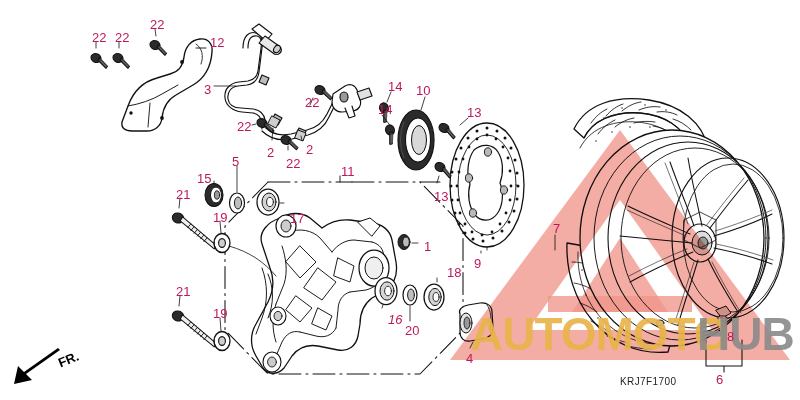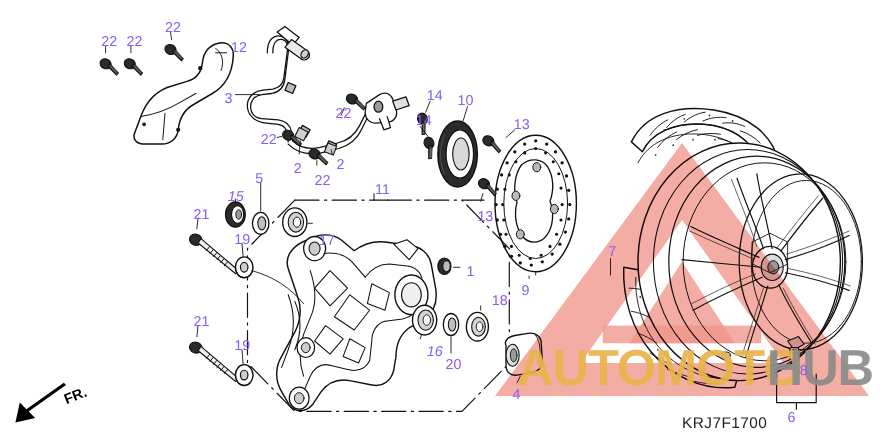--- a/index.html
+++ b/index.html
@@ -1,22 +1,22 @@
 <!DOCTYPE html>
 <html><head>
 <meta charset="utf-8">
 <style>
   html,body{margin:0;padding:0;background:#fff;}
   #stage{position:relative;width:800px;height:400px;background:#fff;overflow:hidden;
          font-family:"Liberation Sans",sans-serif;}
   #art{position:absolute;left:0;top:0;width:800px;height:400px;}
   .lbl{position:absolute;font-family:"Liberation Sans",sans-serif;font-size:13px;
-       font-weight:400;color:#8b5cf6;line-height:1;white-space:nowrap;text-align:center;}
+       font-weight:400;color:#be185d;line-height:1;white-space:nowrap;text-align:center;}
   #wm{position:absolute;left:0;top:0;width:800px;height:400px;pointer-events:none;}
-  #code{position:absolute;font-size:14px;letter-spacing:.4px;color:#222;
+  #code{position:absolute;font-size:10px;letter-spacing:.4px;color:#222;
         font-family:"Liberation Sans",sans-serif;}
   #fr{position:absolute;font-size:13px;font-weight:bold;color:#000;
       font-family:"Liberation Sans",sans-serif;transform:rotate(-22deg);}
 </style>
 </head>
 <body>
 
 <div id="stage">
 
   <svg id="art" viewBox="0 0 800 400">
@@ -479,21 +479,21 @@
       <div class="lbl" style="left: 267px; top: 146px;">2</div>
       <div class="lbl" style="left: 306px; top: 143px;">2</div>
       <div class="lbl" style="left: 286px; top: 157px;">22</div>
       <div class="lbl" style="left: 388px; top: 80px;">14</div>
       <div class="lbl" style="left: 378px; top: 103px;">14</div>
       <div class="lbl" style="left: 416px; top: 84px;">10</div>
       <div class="lbl" style="left: 467px; top: 106px;">13</div>
       <div class="lbl" style="left: 434px; top: 190px;">13</div>
       <div class="lbl" style="left: 474px; top: 257px;">9</div>
       <div class="lbl" style="left: 553px; top: 222px;">7</div>
-      <div class="lbl" style="left: 207px; top: 172px; font-style: italic;">15</div>
+      <div class="lbl" style="left: 197px; top: 172px;">15</div>
       <div class="lbl" style="left: 232px; top: 155px;">5</div>
       <div class="lbl" style="left: 341px; top: 165px;">11</div>
       <div class="lbl" style="left: 290px; top: 200px; margin-top: 12px;">17</div>
       <div class="lbl" style="left: 176px; top: 188px;">21</div>
       <div class="lbl" style="left: 213px; top: 211px;">19</div>
       <div class="lbl" style="left: 176px; top: 285px;">21</div>
       <div class="lbl" style="left: 213px; top: 307px;">19</div>
       <div class="lbl" style="left: 424px; top: 240px;">1</div>
       <div class="lbl" style="left: 447px; top: 266px;">18</div>
       <div class="lbl" style="left: 388px; top: 313px; font-style: italic;">16</div>

